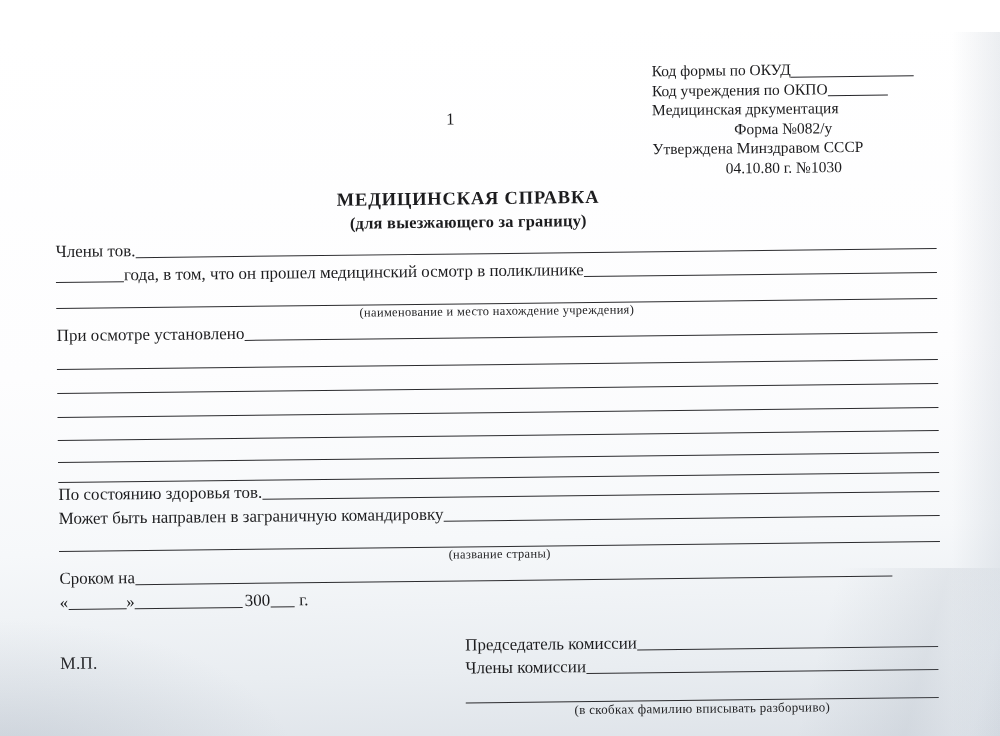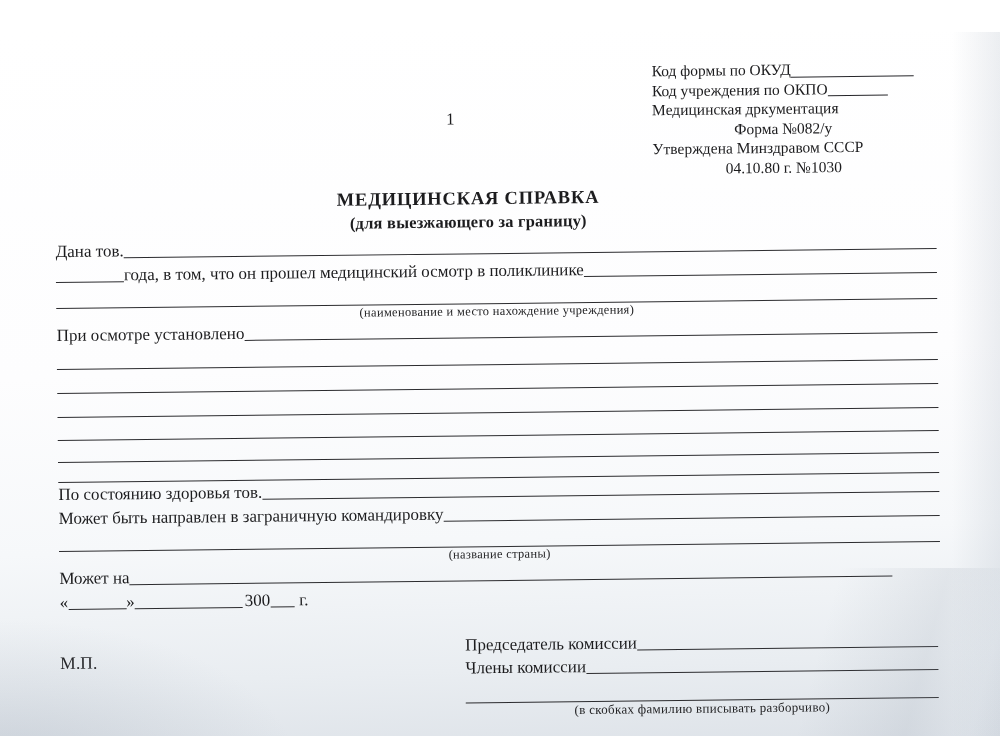--- a/index.html
+++ b/index.html
@@ -96,21 +96,21 @@
     </div>
 
     <div class="page-num">1</div>
 
     <div class="title">МЕДИЦИНСКАЯ СПРАВКА</div>
     <div class="subtitle">(для выезжающего за границу)</div>
 
     <div class="body">
 
       <div class="frow" style="height:19px">
-        <span>Дана тов.</span>
+        <span>Члены тов.</span>
         <span class="fill"></span>
       </div>
 
       <div class="frow" style="height:24px">
         <span class="u" style="width:68px"></span>
         <span>года, в том, что он прошел медицинский осмотр в поликлинике</span>
         <span class="fill"></span>
       </div>
 
       <div class="rule" style="height:22px"></div>
@@ -137,21 +137,21 @@
 
       <div class="frow" style="height:24px">
         <span>Может быть направлен в заграничную командировку</span>
         <span class="fill"></span>
       </div>
 
       <div class="rule" style="height:22px"></div>
       <span class="caption" style="height:15px">(название страны)</span>
 
       <div class="frow" style="height:22px">
-        <span>Может на</span>
+        <span>Сроком на</span>
         <span class="fill"></span>
         <span class="sp48"></span>
       </div>
 
       <div class="frow" style="height:24px">
         <span>«</span>
         <span class="u" style="width:58px"></span>
         <span>»</span>
         <span class="u" style="width:108px"></span>
         <span class="yr">300</span>

